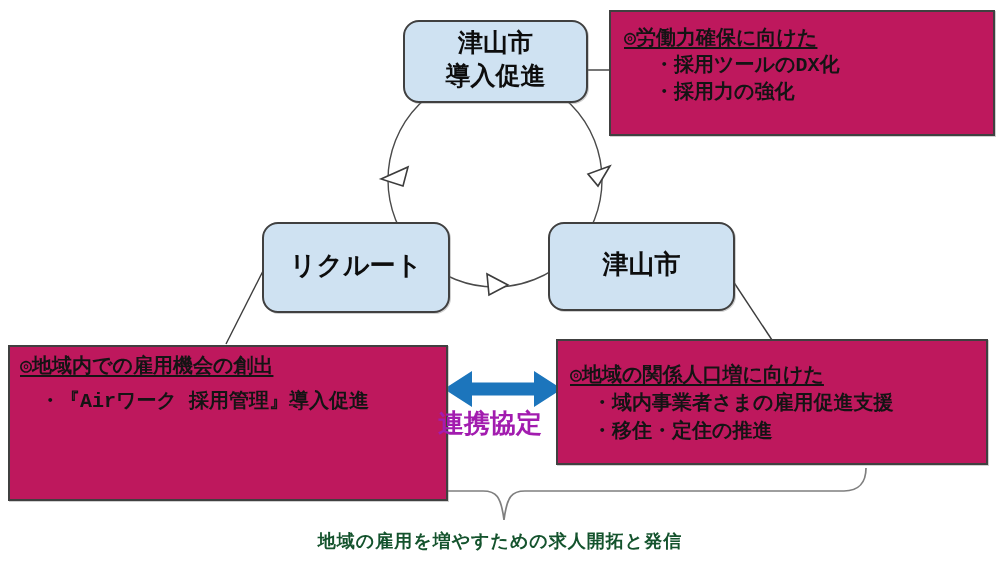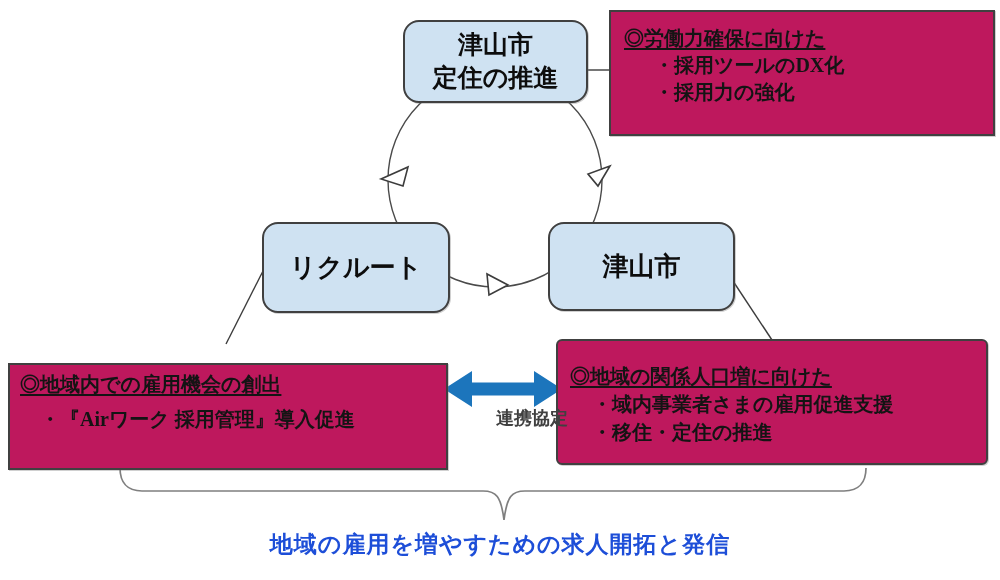--- a/index.html
+++ b/index.html
@@ -1,48 +1,48 @@
 <!DOCTYPE html>
 <html><head>
 <meta charset="utf-8">
 <style>
   html,body{margin:0;padding:0;background:#ffffff;}
   .canvas{
     position:relative;width:1000px;height:580px;background:#ffffff;overflow:hidden;
-    font-family:Liberation Serif, serif;color:#141414;
+    font-family:Liberation Mono, monospace;color:#141414;
   }
   .layer{position:absolute;left:0;top:0;width:1000px;height:580px;}
   .node{
     position:absolute;box-sizing:border-box;background:#cfe2f2;border:2px solid #404040;
     border-radius:16px;display:flex;flex-direction:column;align-items:center;justify-content:center;
     font-weight:bold;color:#0d0d0d;text-align:center;line-height:1.3;
     box-shadow:1px 1px 0 rgba(120,120,120,.35);
   }
   .node-top{left:403px;top:20px;width:185px;height:83px;font-size:25px;}
   .node-left{left:262px;top:222px;width:188px;height:91px;font-size:26px;text-align:right;}
   .node-right{left:548px;top:222px;width:187px;height:89px;font-size:26px;}
   .callout{
     position:absolute;box-sizing:border-box;background:#be185d;border:2px solid #404040;
     font-weight:bold;color:#141414;box-shadow:1px 1px 0 rgba(120,120,120,.35);
   }
   .callout-tr{left:609px;top:10px;width:386px;height:126px;padding:13px 6px 0 13px;font-size:20px;line-height:27px;}
-  .callout-bl{left:8px;top:363px;width:440px;height:107px;padding:6px 6px 0 10px;font-size:20px;line-height:27px;}
-  .callout-br{left:556px;top:339px;width:432px;height:126px;padding:21px 6px 0 12px;font-size:20px;line-height:28px;border-radius:6px;}
+  .callout-bl{left:8px;top:345px;width:440px;height:156px;padding:6px 6px 0 10px;font-size:20px;line-height:27px;}
+  .callout-br{left:556px;top:339px;width:432px;height:126px;padding:21px 6px 0 12px;font-size:20px;line-height:28px;}
   .u{text-decoration:underline;text-underline-offset:3px;}
   .ind-s{padding-left:22px;}
   .ind-m{padding-left:30px;}
   .ind-l{padding-left:45px;}
   .ind-b{padding-left:20px;margin-top:8px;}
   .label-renkei{
-    position:absolute;left:438px;top:406px;width:130px;text-align:right;
-    font-size:18px;font-weight:bold;color:#404040;
+    position:absolute;left:438px;top:406px;width:130px;text-align:left;
+    font-size:26px;font-weight:bold;color:#a21caf;
   }
   .caption{
     position:absolute;left:0;top:529px;width:1000px;text-align:center;
-    font-size:23px;font-weight:bold;color:#1d4ed8;letter-spacing:1px;
+    font-size:18px;font-weight:bold;color:#14532d;letter-spacing:1px;
   }
 </style>
 </head>
 <body>
 
 <div class="canvas">
 
   <svg class="layer" viewBox="0 0 1000 580" xmlns="http://www.w3.org/2000/svg">
 
     <circle cx="495" cy="180" r="107" fill="none" stroke="#4a4a4a" stroke-width="1.4"></circle>
@@ -55,21 +55,21 @@
     <line x1="263" y1="271" x2="226" y2="344" stroke="#3c3c3c" stroke-width="1.4"></line>
     <line x1="731" y1="278" x2="772" y2="340" stroke="#3c3c3c" stroke-width="1.4"></line>
 
     <polygon points="444,389 472,371 472,382.5 534,382.5 534,371 562,389 534,407 534,395.5 472,395.5 472,407" fill="#1c75bc"></polygon>
 
     <path d="M120,468 C120,482 127,491 142,491 L483,491 C496,491 501,496 504,520 C507,496 512,491 525,491 L844,491 C859,491 866,482 866,468" fill="none" stroke="#7f7f7f" stroke-width="1.7"></path>
   </svg>
 
   <div class="node node-top">
     <div>津山市</div>
-    <div>定住の推進</div>
+    <div>導入促進</div>
   </div>
 
   <div class="node node-left">
     <div>リクルート</div>
   </div>
 
   <div class="node node-right">
     <div>津山市</div>
   </div>
 

